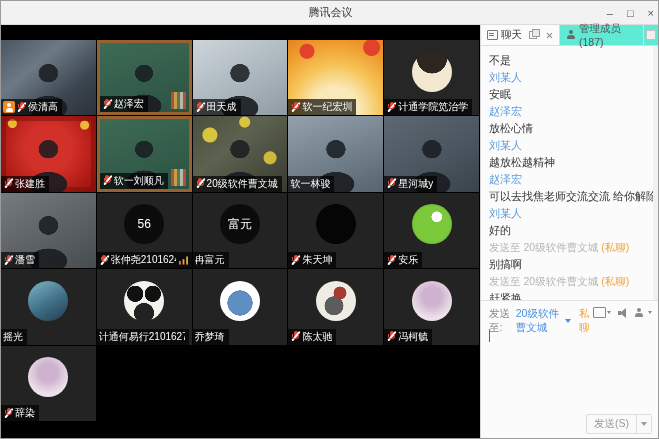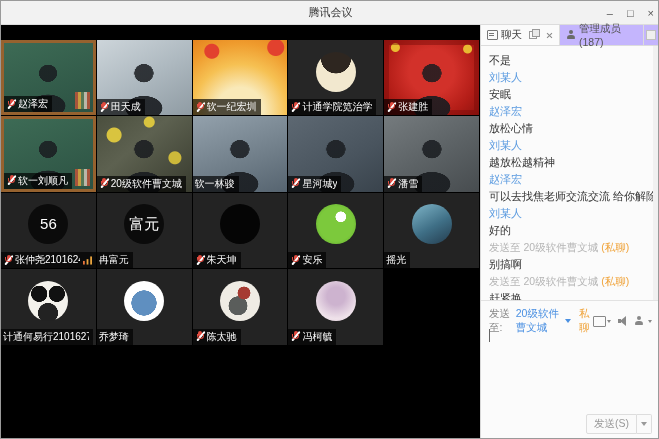--- a/index.html
+++ b/index.html
@@ -28,21 +28,21 @@
   .bg11{background:linear-gradient(150deg,#5d6872,#49545e 60%,#39434c);}
   .bg12{background:linear-gradient(150deg,#757b7e,#5d6366 50%,#474c4f);}
   .bgdark{background:#232323;}
   
   .sil{position:absolute;inset:0;}
   .sil::after{content:"";position:absolute;left:50%;bottom:-6%;transform:translateX(-50%);width:72%;height:80%;
     background:radial-gradient(ellipse 24% 26% at 50% 22%,rgba(25,28,32,.85) 0 58%,rgba(25,28,32,0) 60%),
                radial-gradient(ellipse 46% 34% at 50% 80%,rgba(25,28,32,.9) 0 58%,rgba(25,28,32,0) 60%);}
   
   .av{position:absolute;left:50%;top:42%;width:40px;height:40px;border-radius:50%;transform:translate(-50%,-50%);}
-  .av-solid{background:#0b0b0b;color:#fff;font-size:15px;line-height:40px;text-align:center;}
+  .av-solid{background:#0b0b0b;color:#fff;font-size:12px;line-height:40px;text-align:center;}
   .av-cartoon{background:radial-gradient(circle at 50% 16%,#2e2620 0 38%,#f2e8cf 39%);}
   .av-galaxy{background:linear-gradient(135deg,#2c2a6e,#8a5bc0 45%,#d087c9 70%,#241f4e);}
   .av-maroon{background:radial-gradient(circle at 45% 40%,#7a4a33 0 30%,#3a201a 70%,#140b0c);}
   .av-black{background:#050505;}
   .av-pig{background:radial-gradient(circle at 38% 62%,#c77 0 4px,transparent 5px),radial-gradient(circle at 62% 62%,#c77 0 4px,transparent 5px),radial-gradient(circle at 50% 60%,#e89a92 0 35%,#f3beb4 70%,#e0a79d);}
   .av-green{background:radial-gradient(circle at 62% 32%,#fff 0 14%,transparent 15%),radial-gradient(circle at 50% 50%,#7cc93c 0 60%,#5da82a);}
   .av-animeblue{background:linear-gradient(150deg,#7fb5c8,#3f6f86 55%,#243c4e);}
   .av-panda{background:radial-gradient(circle at 28% 32%,#111 0 20%,transparent 21%),radial-gradient(circle at 72% 32%,#111 0 20%,transparent 21%),radial-gradient(circle at 50% 80%,#222 0 26%,transparent 27%),radial-gradient(circle at 50% 50%,#f4f2ec 0 70%,#e2dfd6);}
   .av-stitch{background:radial-gradient(circle at 50% 55%,#5f8fc0 0 42%,#fff 43%);}
   .av-ink{background:radial-gradient(circle at 60% 30%,#a63b32 0 17%,transparent 18%),radial-gradient(circle at 45% 62%,#5a5d5b 0 28%,transparent 29%),radial-gradient(circle at 50% 50%,#efece4 0 70%,#ddd8cc);}
@@ -57,21 +57,21 @@
   .mic.on::before{background:#fff;}
   .mic.on::after{border-color:#fff;}
   .badge{display:inline-block;position:relative;width:12px;height:12px;border-radius:2px;margin-right:1px;flex:0 0 auto;}
   .badge.host{background:#f08c1e;}
   .badge.member{background:#2d7de0;}
   .badge::before{content:"";position:absolute;left:4px;top:2px;width:4px;height:4px;border-radius:50%;background:#fff;}
   .badge::after{content:"";position:absolute;left:2.5px;top:7px;width:7px;height:4px;border-radius:4px 4px 1px 1px;background:#fff;}
   .sig{margin-left:3px;flex:0 0 auto;}
   
   .chat{position:absolute;left:479px;top:24px;width:180px;height:415px;background:#fbfbfb;border-left:1px solid #d8d8d8;box-sizing:border-box;display:flex;flex-direction:column;}
-  .tabbar{height:20px;background:#c4b5fd;display:flex;align-items:stretch;border-bottom:1px solid #dcdcdc;flex:0 0 auto;}
+  .tabbar{height:20px;background:#5eead4;display:flex;align-items:stretch;border-bottom:1px solid #dcdcdc;flex:0 0 auto;}
   .tab{display:flex;align-items:center;gap:3px;padding:0 6px;font-size:10.5px;color:#444;}
   .tab.active{background:#fbfbfb;border-right:1px solid #dcdcdc;}
   .tab.inactive{color:#555;flex:1;border-right:1px solid #dcdcdc;}
   .ic-chatwin{width:9px;height:8px;border:1px solid #777;border-radius:1px;position:relative;flex:0 0 auto;}
   .ic-chatwin::after{content:"";position:absolute;left:1px;top:2px;width:5px;height:1px;background:#777;box-shadow:0 2px 0 #777;}
   .ic-pop{width:6px;height:6px;border:1px solid #999;position:relative;margin-left:4px;flex:0 0 auto;}
   .ic-pop::after{content:"";position:absolute;left:2px;top:-3px;width:6px;height:6px;border:1px solid #999;background:#e9e9e9;}
   .ic-x{position:relative;width:7px;height:7px;margin-left:6px;flex:0 0 auto;}
   .ic-x::before,.ic-x::after{content:"";position:absolute;left:3px;top:0;width:1px;height:7px;background:#888;}
   .ic-x::before{transform:rotate(45deg);}
@@ -84,21 +84,21 @@
   .msgs{flex:1 1 auto;overflow:hidden;padding:6px 8px 0 8px;position:relative;}
   .ml{font-size:11px;line-height:16px;margin-bottom:1px;white-space:nowrap;}
   .t{color:#333;}
   .s{color:#5b9be0;}
   .m{color:#b5b5b5;font-size:10.5px;}
   .m .tgt{margin:0 3px;color:#b5b5b5;}
   .m .priv{color:#f0a43c;}
   .scrolltrack{position:absolute;right:0;top:0;bottom:0;width:7px;background:#f1f1f1;}
   
   .composer{flex:0 0 139px;border-top:1px solid #e2e2e2;position:relative;background:#fbfbfb;}
-  .sendto-row{display:flex;align-items:center;padding:6px 8px 2px 8px;font-size:10.5px;}
+  .sendto-row{display:flex;align-items:flex-start;padding:6px 8px 2px 8px;font-size:10.5px;}
   .lbl{color:#888;}
   .target{color:#4a90e2;margin-left:4px;display:flex;align-items:center;cursor:pointer;}
   .caret{width:0;height:0;border-left:3px solid transparent;border-right:3px solid transparent;border-top:4px solid #4a90e2;margin-left:3px;}
   .priv2{color:#f0a43c;margin-left:8px;}
   .tools{margin-left:auto;display:flex;align-items:center;gap:7px;}
   .ic-img{width:11px;height:9px;border:1px solid #888;border-radius:1px;position:relative;}
   .ic-img::after{content:"";position:absolute;right:-6px;top:3px;width:0;height:0;border-left:2.5px solid transparent;border-right:2.5px solid transparent;border-top:3px solid #888;}
   .ic-audio{position:relative;width:10px;height:10px;margin-left:5px;}
   .ic-audio::before{content:"";position:absolute;left:0;top:3px;width:3px;height:4px;background:#888;}
   .ic-audio::after{content:"";position:absolute;left:2px;top:0;width:0;height:0;border-top:5px solid transparent;border-bottom:5px solid transparent;border-right:6px solid #888;}
@@ -123,20 +123,30 @@
     <div class="winctl">
       <span>–</span>
       <span>□</span>
       <span>×</span>
     </div>
   </div>
 
   <div class="video-area">
     <div class="grid">
 
+      <div class="tile bg1">
+        <div class="sil"></div>
+        <div class="nb">
+          <span class="badge host"></span>
+          <span class="mic">
+              <i></i>
+            </span>
+          <span class="nm">侯清高</span>
+        </div>
+      </div>
 
 
       <div class="tile board">
         <div class="sil"></div>
         <div class="nb">
           <span class="mic">
               <i></i>
             </span>
           <span class="nm">赵泽宏</span>
         </div>
@@ -307,20 +317,29 @@
       <div class="tile bgdark">
         <div class="av av-pink"></div>
         <div class="nb">
           <span class="mic">
               <i></i>
             </span>
           <span class="nm">冯柯毓</span>
         </div>
       </div>
 
+      <div class="tile bgdark">
+        <div class="av av-pink"></div>
+        <div class="nb">
+          <span class="mic">
+              <i></i>
+            </span>
+          <span class="nm">辞染</span>
+        </div>
+      </div>
 
     </div>
   </div>
 
   <div class="chat">
     <div class="tabbar">
       <div class="tab active">
         <span class="ic-chatwin"></span>
         <span>聊天</span>
         <span class="ic-pop"></span>

